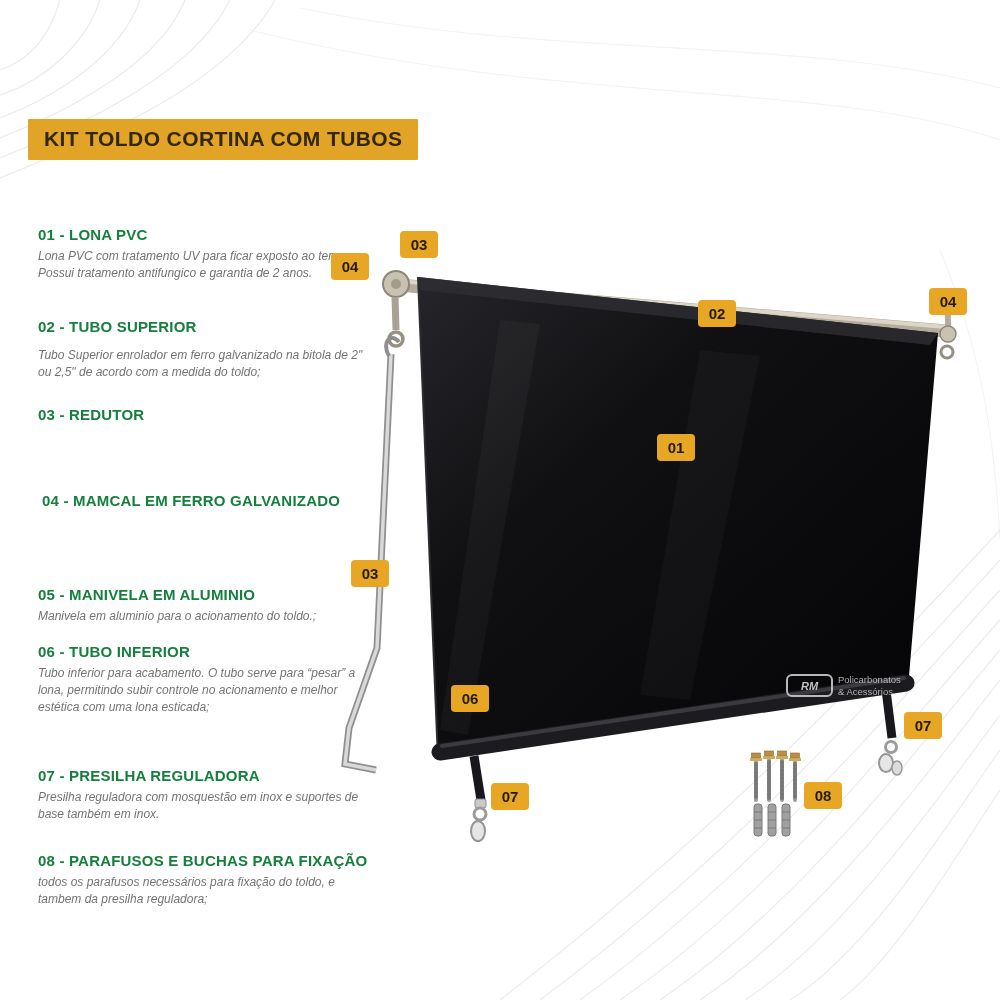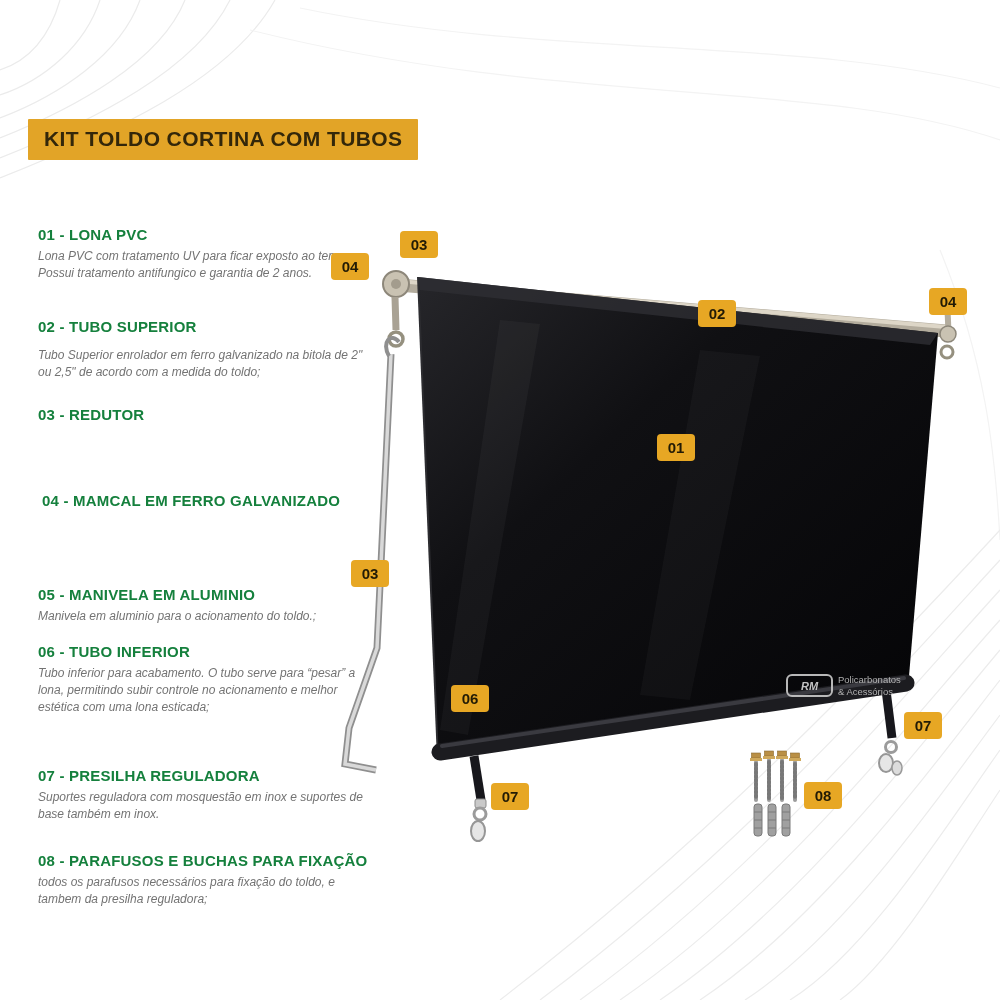--- a/index.html
+++ b/index.html
@@ -84,21 +84,21 @@
   <section class="item" style="top:546px">
     <h3>05 - MANIVELA EM ALUMINIO</h3>
     <p>Manivela em aluminio para o acionamento do toldo.;</p>
   </section>
   <section class="item" style="top:603px">
     <h3>06 - TUBO INFERIOR</h3>
     <p>Tubo inferior para acabamento. O tubo serve para “pesar” a lona, permitindo subir controle no acionamento e melhor estética com uma lona esticada;</p>
   </section>
   <section class="item" style="top:727px">
     <h3>07 - PRESILHA REGULADORA</h3>
-    <p>Suportes reguladora com mosquestão em inox e suportes de base também em inox.</p>
+    <p>Presilha reguladora com mosquestão em inox e suportes de base também em inox.</p>
   </section>
   <section class="item" style="top:812px">
     <h3>08 - PARAFUSOS E BUCHAS PARA FIXAÇÃO</h3>
     <p>todos os parafusos necessários para fixação do toldo, e tambem da presilha reguladora;</p>
   </section>
 
   <svg class="layer" viewBox="0 0 1000 1000">
     <defs>
       <linearGradient id="tarpGrad" x1="0" y1="0" x2="1" y2="1">
         <stop offset="0" stop-color="#26262a"></stop>

